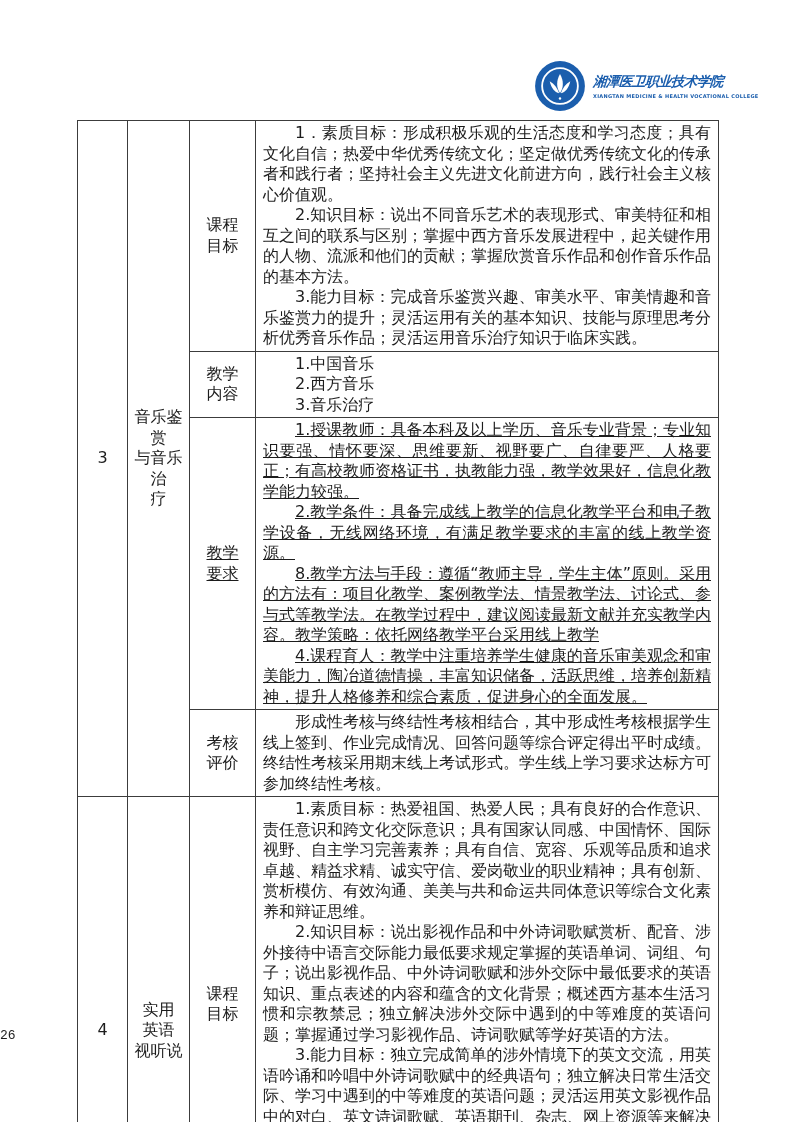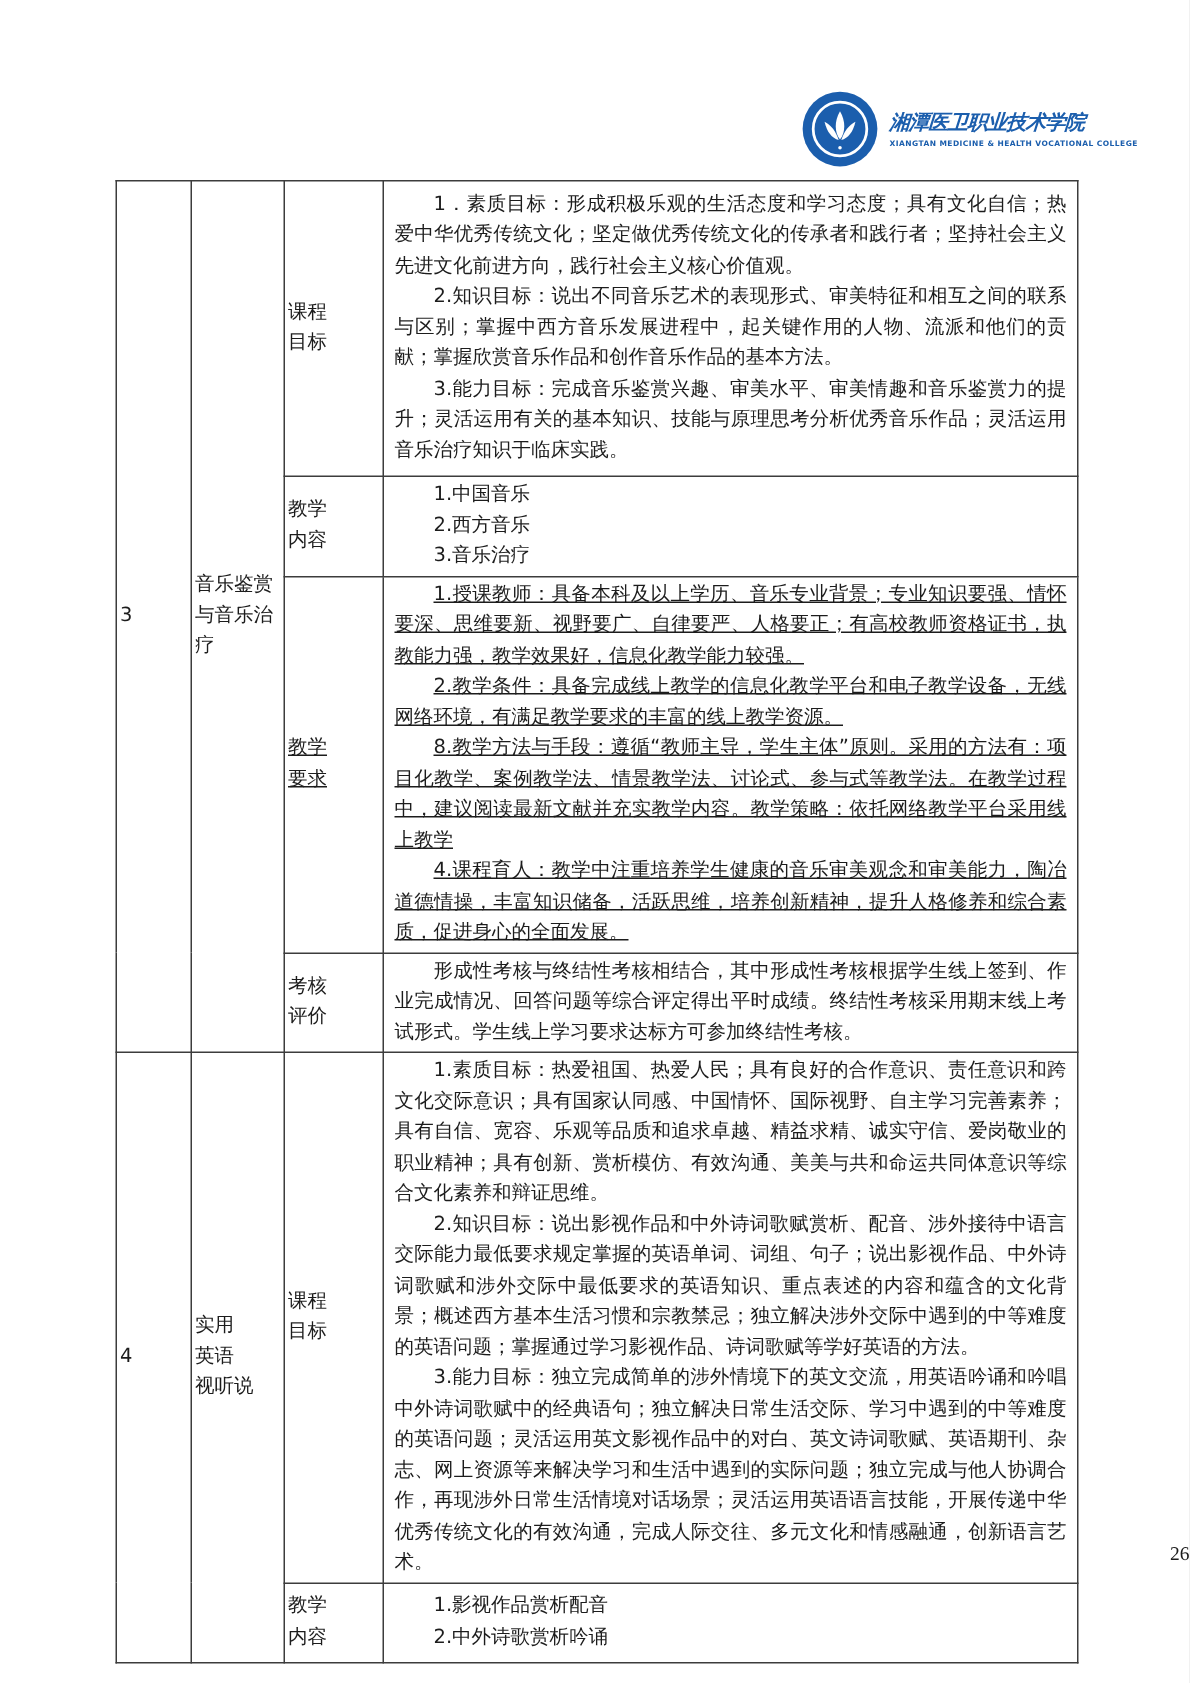--- a/index.html
+++ b/index.html
@@ -39,25 +39,26 @@
   
   table.course-table {
     position:absolute; left:77px; top:120px;
     width:641px;
     border-collapse:collapse;
     table-layout:fixed;
   }
   .course-table td {
     border:1px solid #3c3c3c;
     vertical-align:middle;
-    font-size:13px;
+    font-size:16px;
     line-height:20.5px;
     overflow:hidden;
   }
   td.num-cell, td.course-cell, td.label-cell {
+    text-align:center;
     padding:2px;
   }
   td.content-cell {
     padding:2px 7px;
     text-align:justify;
   }
   td.content-cell p {
     margin:0;
     text-indent:2em;
   }
@@ -65,23 +66,23 @@
   .r3s1 { height:59px; }
   .r3s2 { height:232px;text-decoration:underline; }
   .r3s3 { height:53px; }
   .r4s0 { height:318px; }
   .r4s1 { height:48px; }
 
   
   .page-number {
     position:absolute; left:0; top:1028px;
     width:100%;
-    text-align:right;
+    text-align:left;
     font-size:13px;
-    font-family:Liberation Serif, serif;
+    font-family:Liberation Mono, monospace;
   }
 </style>
 </head>
 <body>
 
 <div class="page">
 
   <div class="logo">
     <span class="emblem">
       <svg viewBox="0 0 48 48" width="52" height="52">

